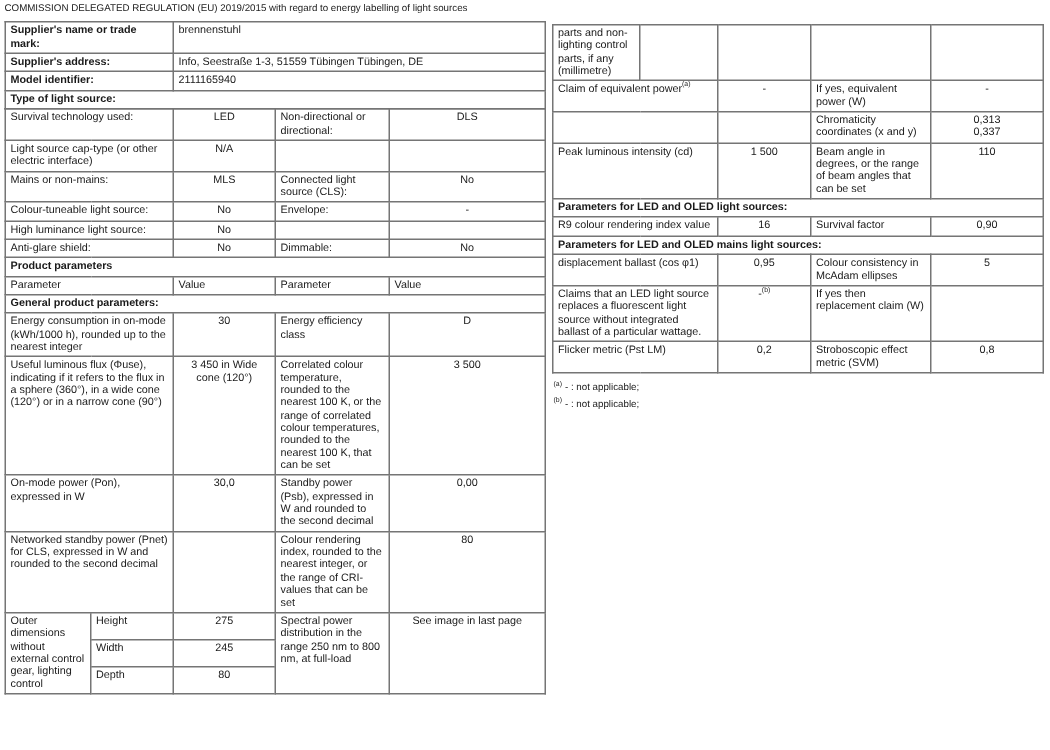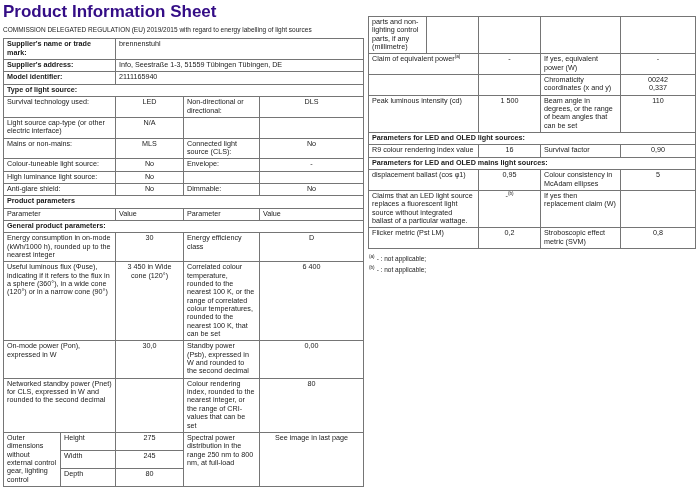--- a/index.html
+++ b/index.html
@@ -23,21 +23,20 @@
   .footnotes{margin-top:6px;font-size:6.5px;padding-left:1px;}
   .footnote{margin-bottom:4px;}
   .footnote sup{margin-right:2px;}
 </style>
 </head>
 <body>
 
 <div class="page">
 
   <div class="col-left">
-    <div class="title">Product Information Sheet</div>
     <div class="subtitle">COMMISSION DELEGATED REGULATION (EU) 2019/2015 with regard to energy labelling of light sources</div>
 
     <table class="grid">
       <colgroup>
           <col style="width:112px">
           <col style="width:248px">
         </colgroup>
       <tbody>
         <tr>
           <td class="b">Supplier's name or trade mark:</td>
@@ -119,21 +118,21 @@
         <tr>
           <td colspan="2">Energy consumption in on-mode (kWh/1000 h), rounded up to the nearest integer</td>
           <td class="val">30</td>
           <td>Energy efficiency class</td>
           <td class="val">D</td>
         </tr>
         <tr>
           <td colspan="2">Useful luminous flux (Φuse), indicating if it refers to the flux in a sphere (360°), in a wide cone (120°) or in a narrow cone (90°)</td>
           <td class="val">3 450 in Wide cone (120°)</td>
           <td>Correlated colour temperature, rounded to the nearest 100 K, or the range of correlated colour temperatures, rounded to the nearest 100 K, that can be set</td>
-          <td class="val">6 400</td>
+          <td class="val">3 500</td>
         </tr>
         <tr>
           <td colspan="2">On-mode power (Pon), expressed in W</td>
           <td class="val">30,0</td>
           <td>Standby power (Psb), expressed in W and rounded to the second decimal</td>
           <td class="val">0,00</td>
         </tr>
         <tr>
           <td colspan="2">Networked standby power (Pnet) for CLS, expressed in W and rounded to the second decimal</td>
           <td class="val"></td>
@@ -182,21 +181,21 @@
           <td colspan="2"><span>Claim of equivalent power</span><sup>(a)</sup></td>
           <td class="val">-</td>
           <td>If yes, equivalent power (W)</td>
           <td class="val">-</td>
         </tr>
 
         <tr>
           <td colspan="2"></td>
           <td></td>
           <td>Chromaticity coordinates (x and y)</td>
-          <td class="val pre">00242
+          <td class="val pre">0,313
 0,337</td>
         </tr>
 
         <tr>
           <td colspan="2">Peak luminous intensity (cd)</td>
           <td class="val">1 500</td>
           <td>Beam angle in degrees, or the range of beam angles that can be set</td>
           <td class="val">110</td>
         </tr>
 

